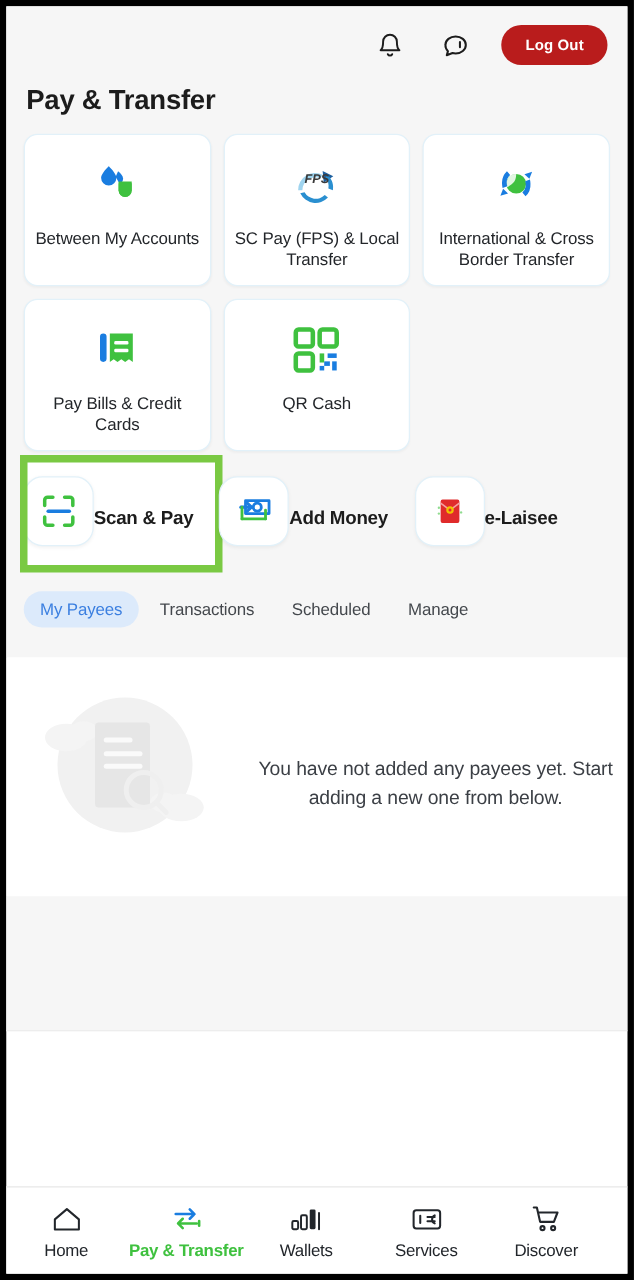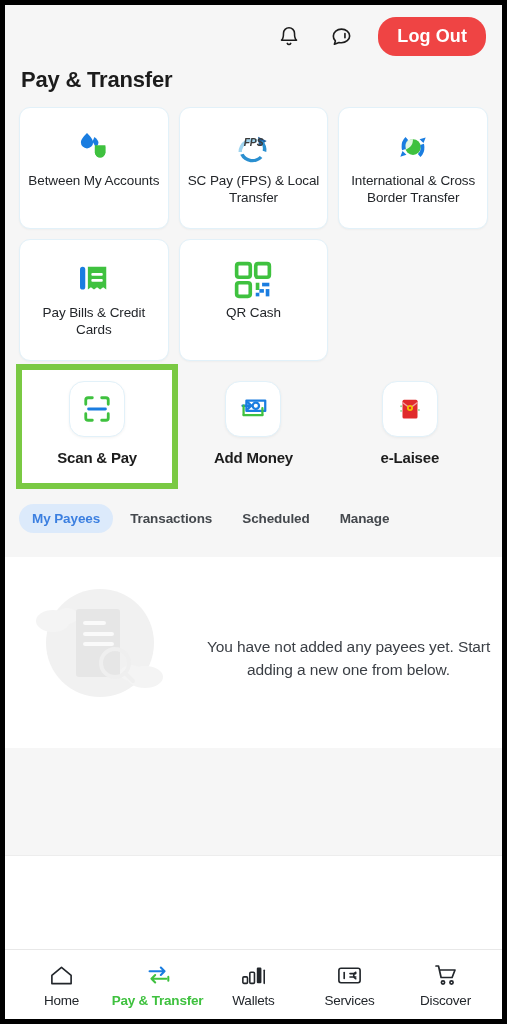--- a/index.html
+++ b/index.html
@@ -20,93 +20,93 @@
   }
   .statusbar{
     height:62px; display:flex; align-items:center; justify-content:flex-end;
     padding:0 16px 0 0; gap:22px;
   }
   .icon-btn{
     width:30px; height:30px; display:flex; align-items:center; justify-content:center;
     cursor:pointer;
   }
   .logout-btn{
-    background:#ef4444; color:#fff; border-radius:18px;
-    padding:9px 19px; font-size:18px; font-weight:600; letter-spacing:.1px;
+    background:#b91c1c; color:#fff; border-radius:18px;
+    padding:9px 19px; font-size:12px; font-weight:600; letter-spacing:.1px;
     cursor:pointer; white-space:nowrap;
   }
   .page-title{
     font-size:22px; font-weight:700; color:#1c1c1c; letter-spacing:-.2px;
     padding:0 16px 14px 16px;
   }
 
   
   .tile-grid{
     display:grid; grid-template-columns:repeat(3,1fr); gap:10px;
     padding:0 14px;
   }
   .tile{
     background:#fff; border:1px solid #e2f1f9; border-radius:11px;
     min-height:122px; display:flex; flex-direction:column; align-items:center;
     justify-content:flex-start; padding:16px 6px 12px 6px; cursor:pointer;
     box-shadow:0 1px 2px rgba(0,0,0,0.035);
   }
   .tile .ico{ height:44px; display:flex; align-items:flex-end; justify-content:center; }
   .tile .lbl{
-    margin-top:4px; font-size:13.5px; line-height:17px; color:#23262a;
+    margin-top:14px; font-size:13.5px; line-height:17px; color:#23262a;
     text-align:center; font-weight:500; letter-spacing:-.1px;
   }
 
   
   .row3{
     display:grid; grid-template-columns:repeat(3,1fr);
     padding:0 14px; margin-top:10px; align-items:start;
   }
-  .r3cell{ display:flex; flex-direction:column; align-items:center; padding-top:10px; }
+  .r3cell{ display:flex; flex-direction:row; align-items:center; padding-top:10px; }
   .r3cell.highlight{
     outline:6px solid #7ac943; outline-offset:-3px; background:#fff;
     padding:14px 0 18px 0; margin-top:-4px;
   }
   .r3icon{
     width:56px; height:56px; border-radius:15px; background:#fff;
     border:1px solid #e2f1f9; display:flex; align-items:center; justify-content:center;
     box-shadow:0 1px 3px rgba(0,0,0,0.05); cursor:pointer;
   }
   .r3lbl{
     margin-top:11px; font-size:15px; line-height:20px; font-weight:600;
     color:#1c1c1c; text-align:center; letter-spacing:-.2px;
   }
 
   
   .tabs{
     display:flex; align-items:center; gap:4px; padding:18px 14px 16px 14px;
   }
   .tab{
-    font-size:13.5px; font-weight:700; color:#44484d; padding:7px 13px;
+    font-size:13.5px; font-weight:400; color:#44484d; padding:7px 13px;
     border-radius:15px; cursor:pointer; white-space:nowrap; letter-spacing:-.1px;
   }
   .tab.active{ background:#dceafb; color:#3b7fe0; }
 
   
   .empty{
     background:#fff; padding:26px 0 40px 0; display:flex;
     flex-direction:row; align-items:center;
   }
   .empty-art{ width:190px; height:125px; position:relative; }
   .empty-text{
     margin-top:24px; text-align:center; font-size:15.5px; line-height:23px;
     color:#3b3f45; max-width:360px; letter-spacing:-.1px;
   }
   .gray-band{ background:#f6f6f6; height:108px; border-bottom:1px solid #ededed;}
 
   
   .bottom-nav{
     position:absolute; left:0; bottom:0; width:497px; height:70px;
     background:#fff; border-top:1px solid #e8e8e8;
-    display:flex; align-items:center; justify-content:center;
+    display:flex; align-items:center; justify-content:flex-start;
   }
   .nav-item{
     display:flex; flex-direction:column; align-items:center; gap:6px;
     cursor:pointer; width:96px;
   }
   .nav-ico{ height:26px; display:flex; align-items:flex-end; justify-content:center; }
   .nav-lbl{ font-size:13.5px; color:#22262b; font-weight:500; letter-spacing:-.2px;}
   .nav-item.active .nav-lbl{ color:#3fc13f; font-weight:600; }
 </style>
 </head>

